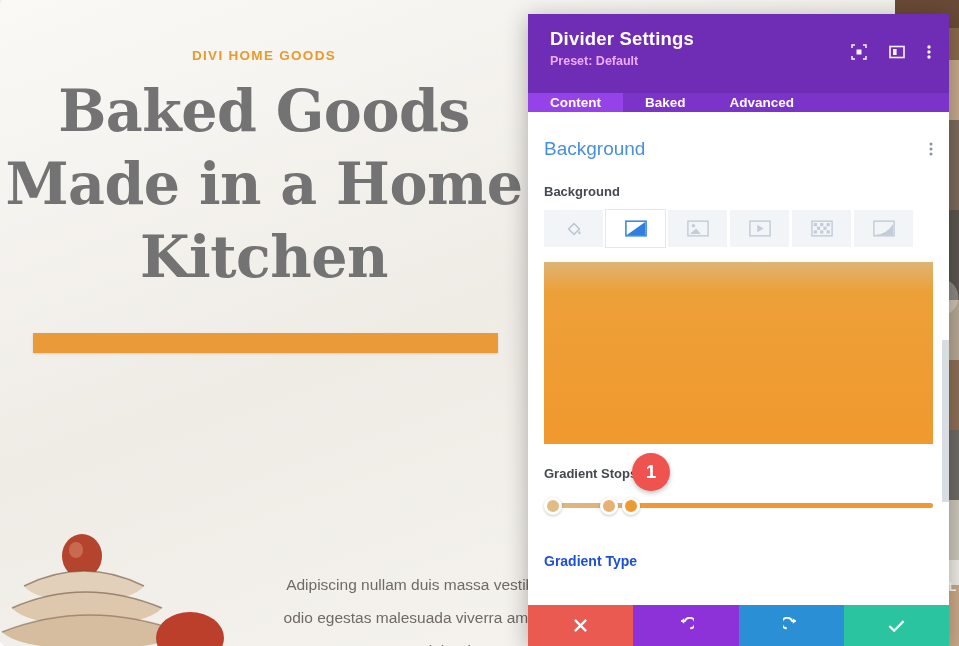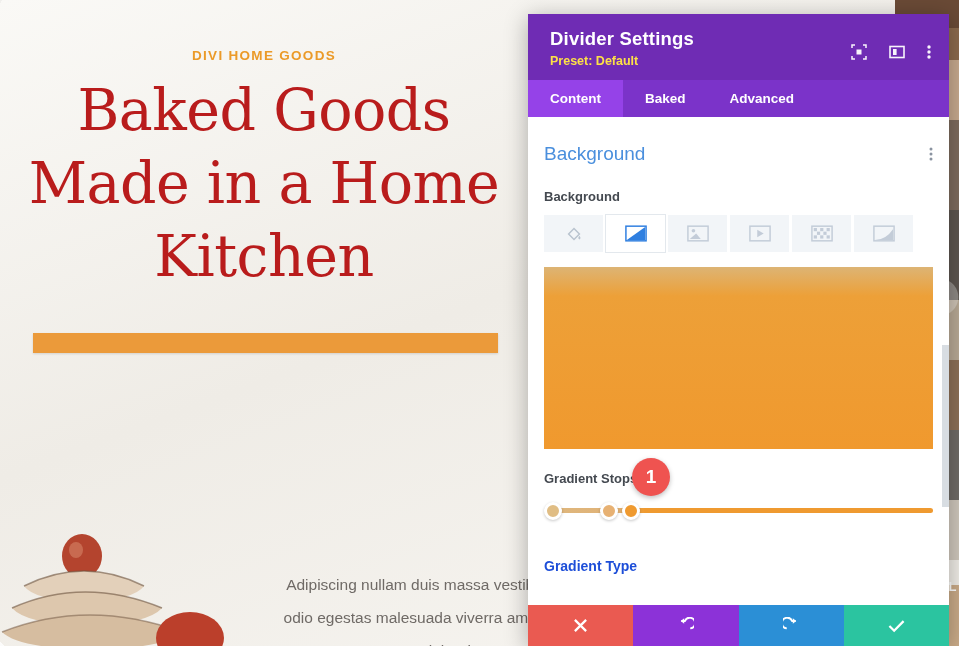--- a/index.html
+++ b/index.html
@@ -48,50 +48,50 @@
     position:absolute; right:22px; top:318px; width:9px; height:196px;
     background:#4a4a4f; border-radius:2px;
   }
 
   #eyebrow {
     position:absolute; top:48px; left:0; width:528px; text-align:center;
     color:#eb9a28; font-weight:bold; font-size:13.5px; letter-spacing:1.3px;
   }
   #headline {
     position:absolute; top:74px; left:0; width:528px; text-align:center;
-    font-family:"DejaVu Serif", serif; font-weight:normal;
-    font-size:57px; line-height:73px; color:#b91c1c; letter-spacing:-.5px;
+    font-family:"DejaVu Serif", serif; font-weight:bold;
+    font-size:57px; line-height:73px; color:#737373; letter-spacing:-.5px;
   }
   #divider-module {
     position:absolute; top:333px; left:33px; width:465px; height:20px;
     background:#eb9a3a; box-shadow:0 1px 2px rgba(0,0,0,.12);
   }
   #body-copy {
     position:absolute; top:568px; left:276px; width:420px;
     text-align:center; color:#6f6a66; font-size:15.5px; line-height:33px;
   }
   #cupcake { position:absolute; left:-6px; bottom:0; width:246px; height:112px; }
 
   
   #modal {
     position:absolute; left:528px; top:14px; width:421px; height:632px;
     background:#fff; box-shadow:0 4px 22px rgba(0,0,0,.3);
     display:flex; flex-direction:column; overflow:hidden;
   }
-  #modal-header { background:#6f2cb4; padding:14px 22px 12px; position:relative; }
+  #modal-header { background:#6f2cb4; padding:14px 22px 25px; position:relative; }
   #modal-title { color:#fff; font-size:18.5px; font-weight:bold; letter-spacing:.2px; }
-  #modal-preset { color:#fde047; font-size:12.5px; font-weight:bold; margin-top:4px; }
+  #modal-preset { color:#f0abfc; font-size:12.5px; font-weight:bold; margin-top:4px; }
   #modal-header-icons {
     position:absolute; right:18px; top:30px; display:flex; gap:22px; align-items:center;
   }
   .hdr-ico { cursor:pointer; opacity:.95; }
 
   #modal-tabs { display:flex; background:#7b33c9; }
   .tab {
-    padding:11px 22px; color:#fff; font-size:13.5px; font-weight:bold; cursor:pointer;
+    padding:2px 22px; color:#fff; font-size:13.5px; font-weight:bold; cursor:pointer;
   }
   .tab.active { background:#9542e8; }
 
   #modal-body { flex:1; overflow:hidden; position:relative; padding:0 16px; background:#fff; }
   #section-title-row {
     display:flex; align-items:center; justify-content:space-between;
     margin-top:26px;
   }
   #section-title { color:#4a8fdd; font-size:19px; }
   #toggle-group-label { margin-top:24px; font-size:13px; font-weight:bold; color:#444950; }

